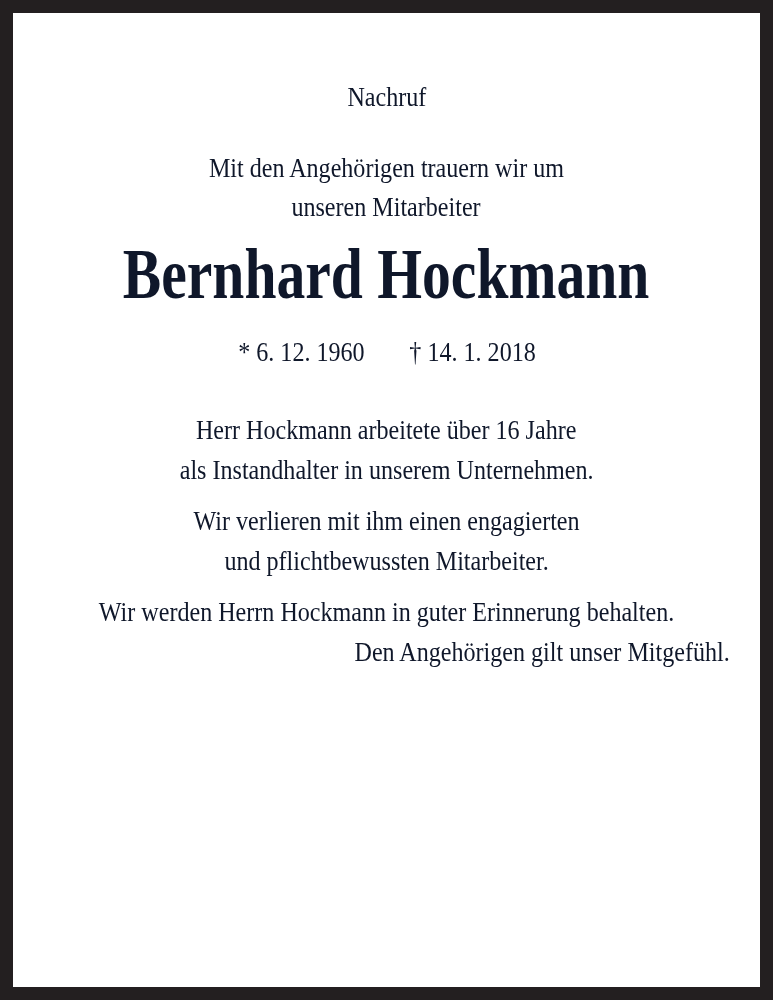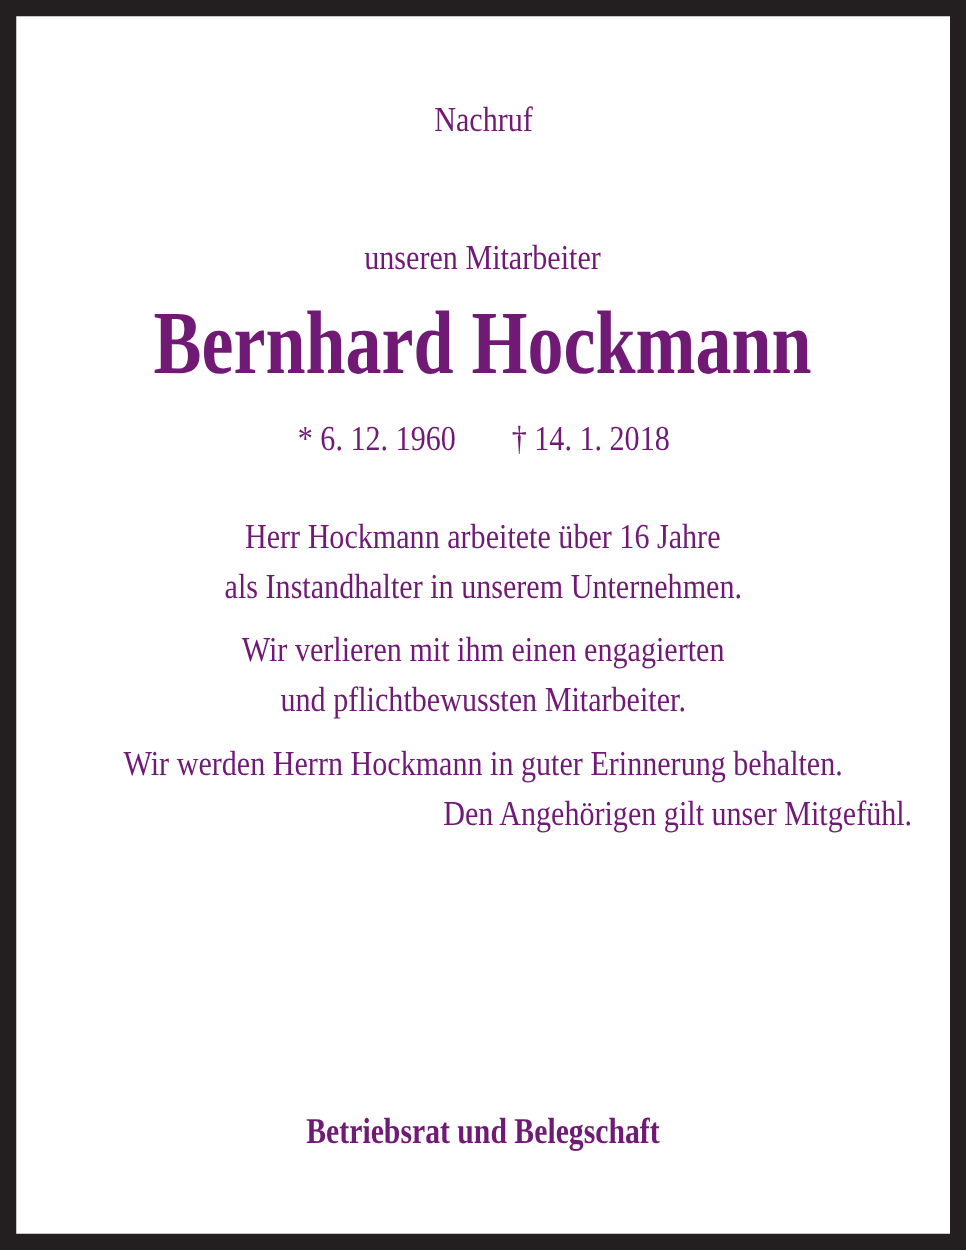--- a/index.html
+++ b/index.html
@@ -19,21 +19,21 @@
       top: 13px;
       width: 747px;
       height: 974px;
       background: #ffffff;
     }
     .line {
       position: absolute;
       left: 0;
       width: 747px;
       text-align: center;
-      color: #701a75;
+      color: #0f172a;
       font-family: "Liberation Serif", "DejaVu Serif", serif;
       white-space: nowrap;
       line-height: 1;
     }
     .reg {
       font-size: 28px;
       transform-origin: center top;
     }
     .cond {
       display: inline-block;
@@ -59,20 +59,23 @@
   </style>
 </head>
 <body>
 
 <div class="frame">
 
   <div class="line reg" style="top:70px;">
     <span class="cond">Nachruf</span>
   </div>
 
+  <div class="line reg" style="top:141px;">
+    <span class="cond">Mit den Angehörigen trauern wir um</span>
+  </div>
   <div class="line reg" style="top:180px;">
     <span class="cond">unseren Mitarbeiter</span>
   </div>
 
   <div class="line name" style="top:225px;">
     <span class="cond">Bernhard Hockmann</span>
   </div>
 
   <div class="line reg dates" style="top:325px;">
     <span class="cond"><span>* 6. 12. 1960</span><span class="gap"></span><span>† 14. 1. 2018</span></span>
@@ -93,17 +96,14 @@
   </div>
 
   <div class="line reg" style="top:585px;">
     <span class="cond">Wir werden Herrn Hockmann in guter Erinnerung behalten.</span>
   </div>
   <div class="line reg" style="top:625px;text-align:right;">
     <span class="cond">Den Angehörigen gilt unser Mitgefühl.</span>
   </div>
 
 
-  <div class="line sub" style="top:878px;">
-    <span class="cond">Betriebsrat und Belegschaft</span>
-  </div>
 
 </div>
 
 </body></html>

